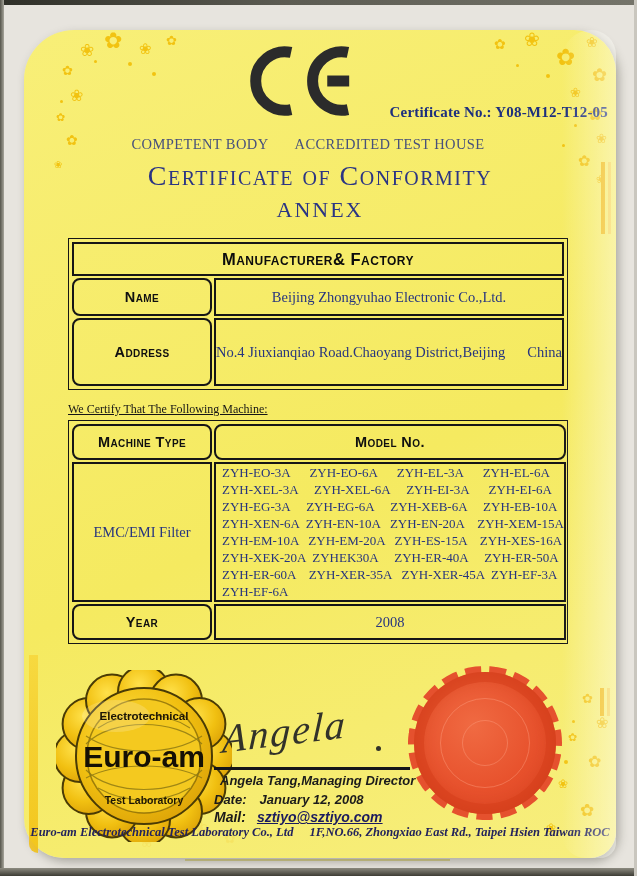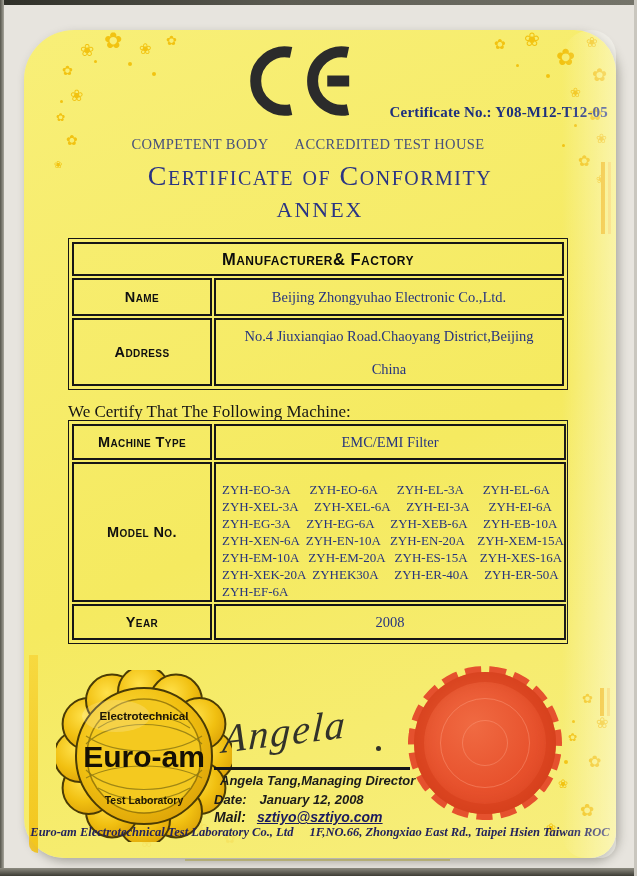--- a/index.html
+++ b/index.html
@@ -48,30 +48,30 @@
 
   
   .cert-table{position:absolute;left:44px;width:500px;border:1.5px solid #161616;
         padding:3px;box-sizing:border-box;display:grid;grid-template-columns:140px 1fr;gap:2px;}
   .t1{top:208px;grid-template-rows:34px 38px 68px;}
   .t2{top:390px;grid-template-rows:36px 140px 36px;}
   .cell{border:2px solid #161616;display:flex;align-items:center;justify-content:center;
         box-sizing:border-box;}
   .cell.span2{grid-column:1 / span 2;}
   .cell.label{font-family:"Liberation Sans",sans-serif;font-weight:bold;
-        font-variant:small-caps;font-size:14.5px;color:#101010;letter-spacing:.4px;}
+        font-variant:small-caps;font-size:14.5px;color:#101010;letter-spacing:.4px;border-radius:8px;}
   .cell.header-cell{font-family:"Liberation Sans",sans-serif;font-weight:bold;
         font-variant:small-caps;font-size:16.5px;color:#0c0c0c;letter-spacing:.5px;}
   .cell.value{font-size:14.5px;color:#27357f;}
-  .cell.address-cell{flex-direction:column;justify-content:space-between;line-height:33px;}
+  .cell.address-cell{flex-direction:row;justify-content:space-between;line-height:33px;}
   .cell.models{flex-direction:column;align-items:flex-start;justify-content:flex-end;
         padding-left:6px;}
   .model-line{white-space:pre;font-size:13px;line-height:17px;color:#26347d;}
 
-  .certify{position:absolute;left:44px;top:372px;font-size:17px;color:#161616;}
+  .certify{position:absolute;left:44px;top:372px;font-size:12px;color:#161616;text-decoration:underline;}
 
   
   .euro-seal{position:absolute;left:32px;top:640px;}
 
   
   .handwriting{position:absolute;left:198px;top:678px;font-style:italic;
         font-size:40px;color:#32322a;transform:rotate(-7deg) skewX(-10deg);
         letter-spacing:2px;}
   .hand-dot{position:absolute;left:352px;top:716px;width:5px;height:5px;
         border-radius:50%;background:#32322a;}
@@ -196,29 +196,30 @@
       <div class="cell value address-cell">
         <span>No.4 Jiuxianqiao Road.Chaoyang District,Beijing</span>
         <span>China</span>
       </div>
     </div>
 
     <div class="certify">We Certify That The Following Machine:</div>
 
     <div class="cert-table t2">
       <div class="cell label">Machine Type</div>
+      <div class="cell label">Model No.</div>
       <div class="cell value">EMC/EMI Filter</div>
-      <div class="cell label">Model No.</div>
       <div class="cell value models">
         <div class="model-line">ZYH-EO-3A      ZYH-EO-6A      ZYH-EL-3A      ZYH-EL-6A</div>
         <div class="model-line">ZYH-XEL-3A     ZYH-XEL-6A     ZYH-EI-3A      ZYH-EI-6A</div>
         <div class="model-line">ZYH-EG-3A     ZYH-EG-6A     ZYH-XEB-6A     ZYH-EB-10A</div>
         <div class="model-line">ZYH-XEN-6A  ZYH-EN-10A   ZYH-EN-20A    ZYH-XEM-15A</div>
         <div class="model-line">ZYH-EM-10A   ZYH-EM-20A   ZYH-ES-15A    ZYH-XES-16A</div>
         <div class="model-line">ZYH-XEK-20A  ZYHEK30A     ZYH-ER-40A     ZYH-ER-50A</div>
+        <div class="model-line">ZYH-ER-60A    ZYH-XER-35A   ZYH-XER-45A  ZYH-EF-3A</div>
         <div class="model-line">ZYH-EF-6A</div>
       </div>
       <div class="cell label">Year</div>
       <div class="cell value">2008</div>
     </div>
 
     <svg class="euro-seal" width="176" height="172" viewBox="0 0 176 172">
       <defs>
         <radialGradient id="gold" cx="40%" cy="35%" r="75%">
           <stop offset="0%" stop-color="#ffe14a"></stop>

